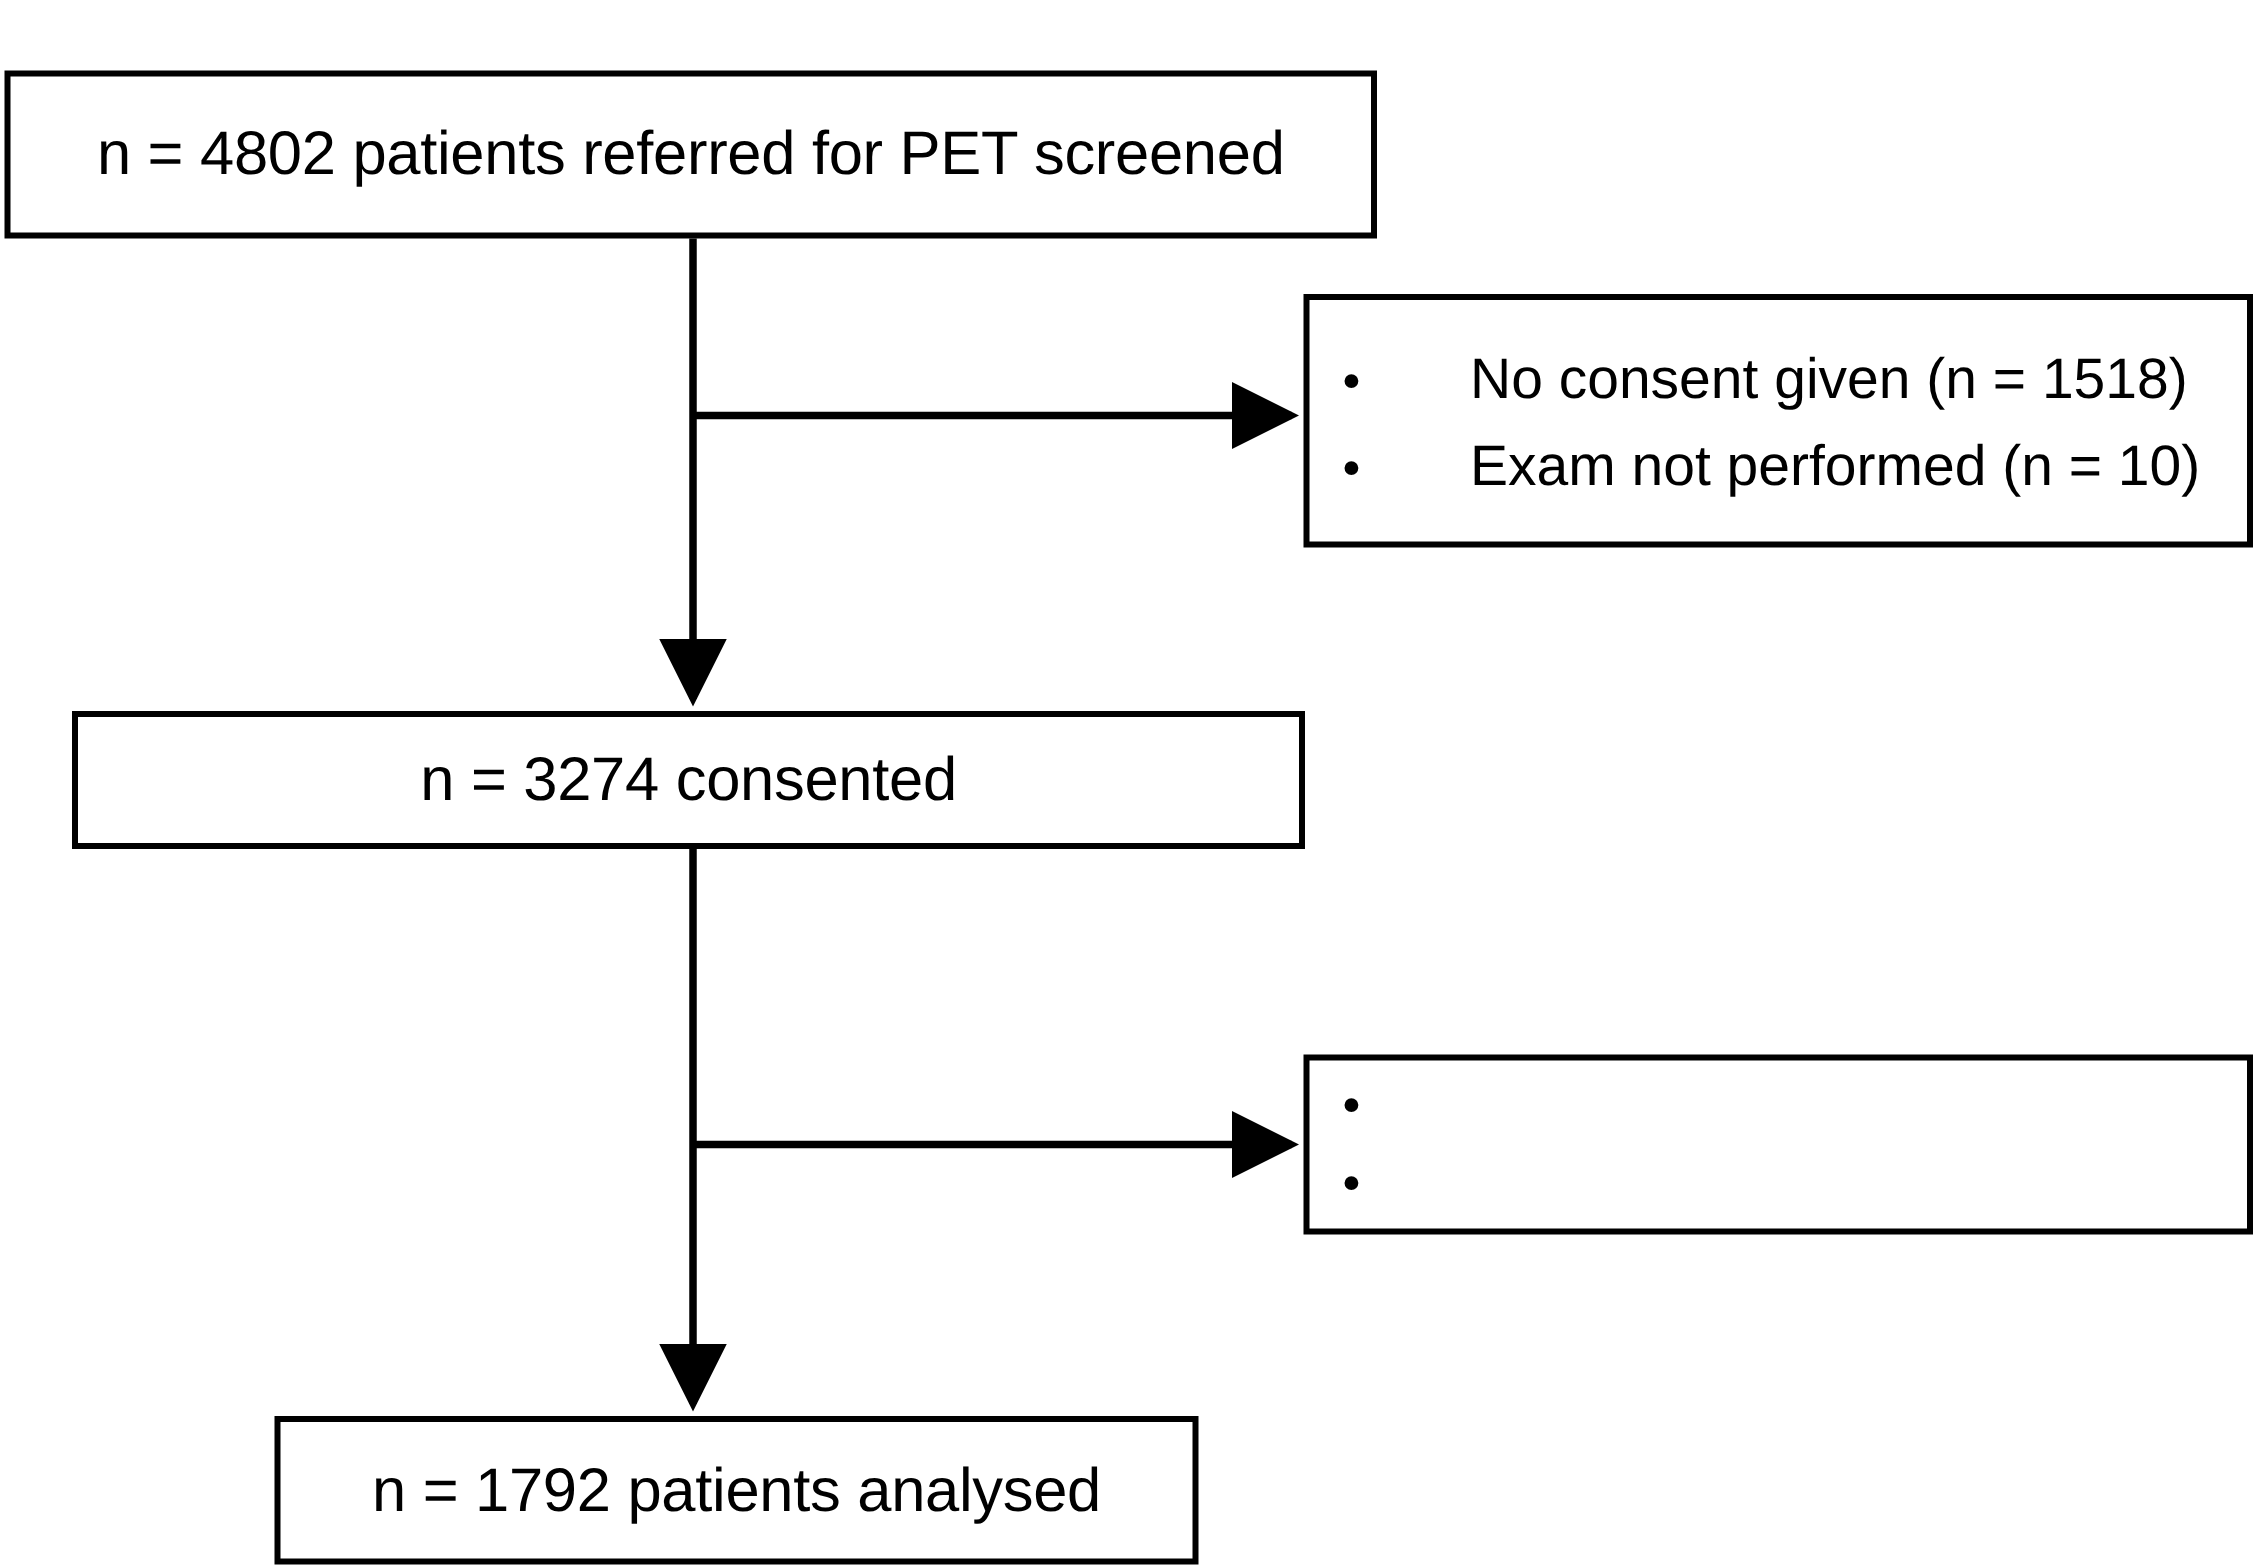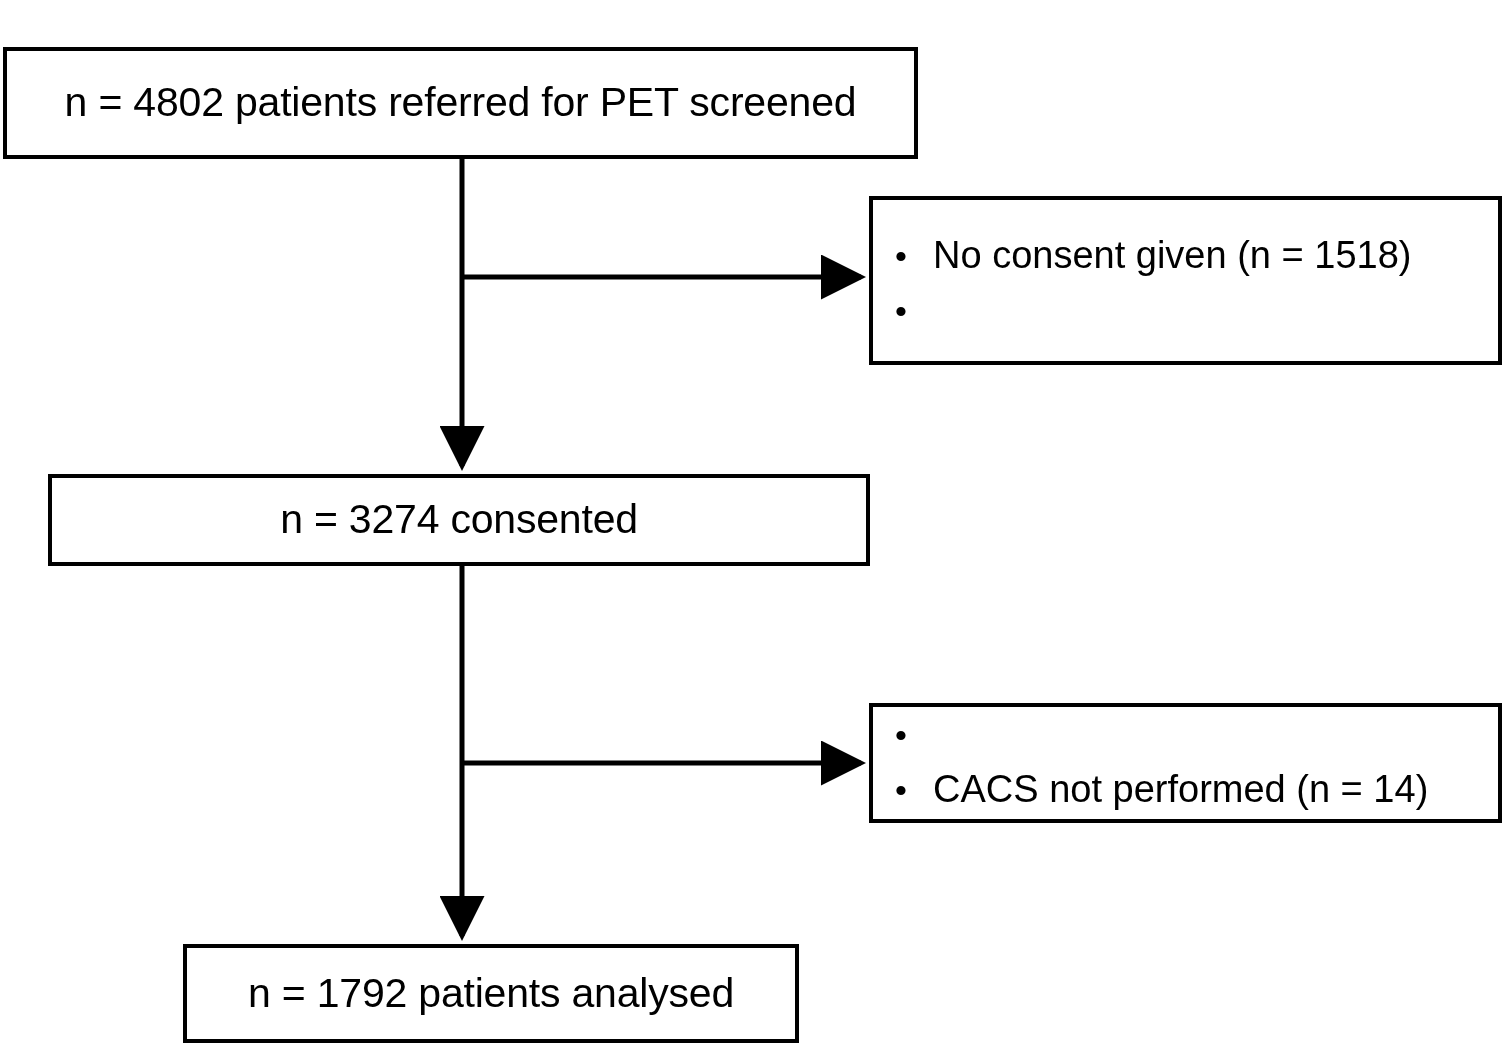--- a/index.html
+++ b/index.html
@@ -60,21 +60,21 @@
   .bullet-glyph {
     display: inline-block;
     width: 60px;
     flex: 0 0 60px;
     text-align: left;
     padding-left: 22px;
     box-sizing: border-box;
     font-size: 34px;
     line-height: 1;
   }
-  .bullet-text { display: inline-block; }
+  .bullet-text { display: inline-block; margin-left: 47px; }
 
   #box-exclusion-1 .bullet-list { padding-top: 2px; }
   #box-exclusion-1 .bullet-item { margin-bottom: 20px; }
   #box-exclusion-1 .bullet-item:last-child { margin-bottom: 0; }
 
   #box-exclusion-2 .bullet-item { margin-bottom: 18px; }
   #box-exclusion-2 .bullet-item:last-child { margin-bottom: 0; }
 
   
   #connectors {
@@ -112,36 +112,36 @@
   </div>
 
   <div class="node-box" id="box-exclusion-1">
     <ul class="bullet-list">
       <li class="bullet-item">
         <span class="bullet-glyph">•</span>
         <span class="bullet-text">No consent given (n = 1518)</span>
       </li>
       <li class="bullet-item">
         <span class="bullet-glyph">•</span>
+        <span class="bullet-text">Exam not performed (n = 10)</span>
       </li>
     </ul>
   </div>
 
   <div class="node-box center" id="box-consented">
     <span class="node-label">n = 3274 consented</span>
   </div>
 
   <div class="node-box" id="box-exclusion-2">
     <ul class="bullet-list">
       <li class="bullet-item">
         <span class="bullet-glyph">•</span>
       </li>
       <li class="bullet-item">
         <span class="bullet-glyph">•</span>
-        <span class="bullet-text">CACS not performed (n = 14)</span>
       </li>
     </ul>
   </div>
 
   <div class="node-box center" id="box-analysed">
     <span class="node-label">n = 1792 patients analysed</span>
   </div>
 
 </div>
 

